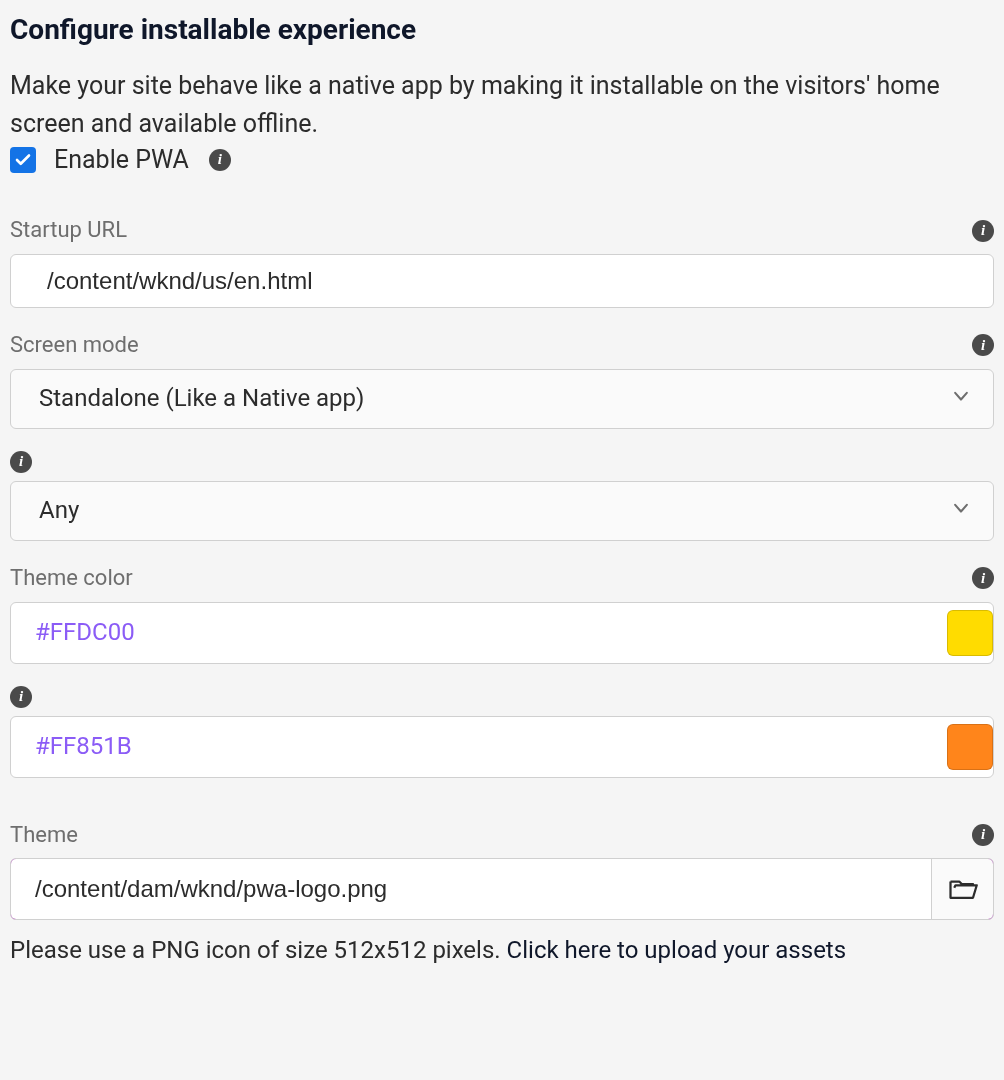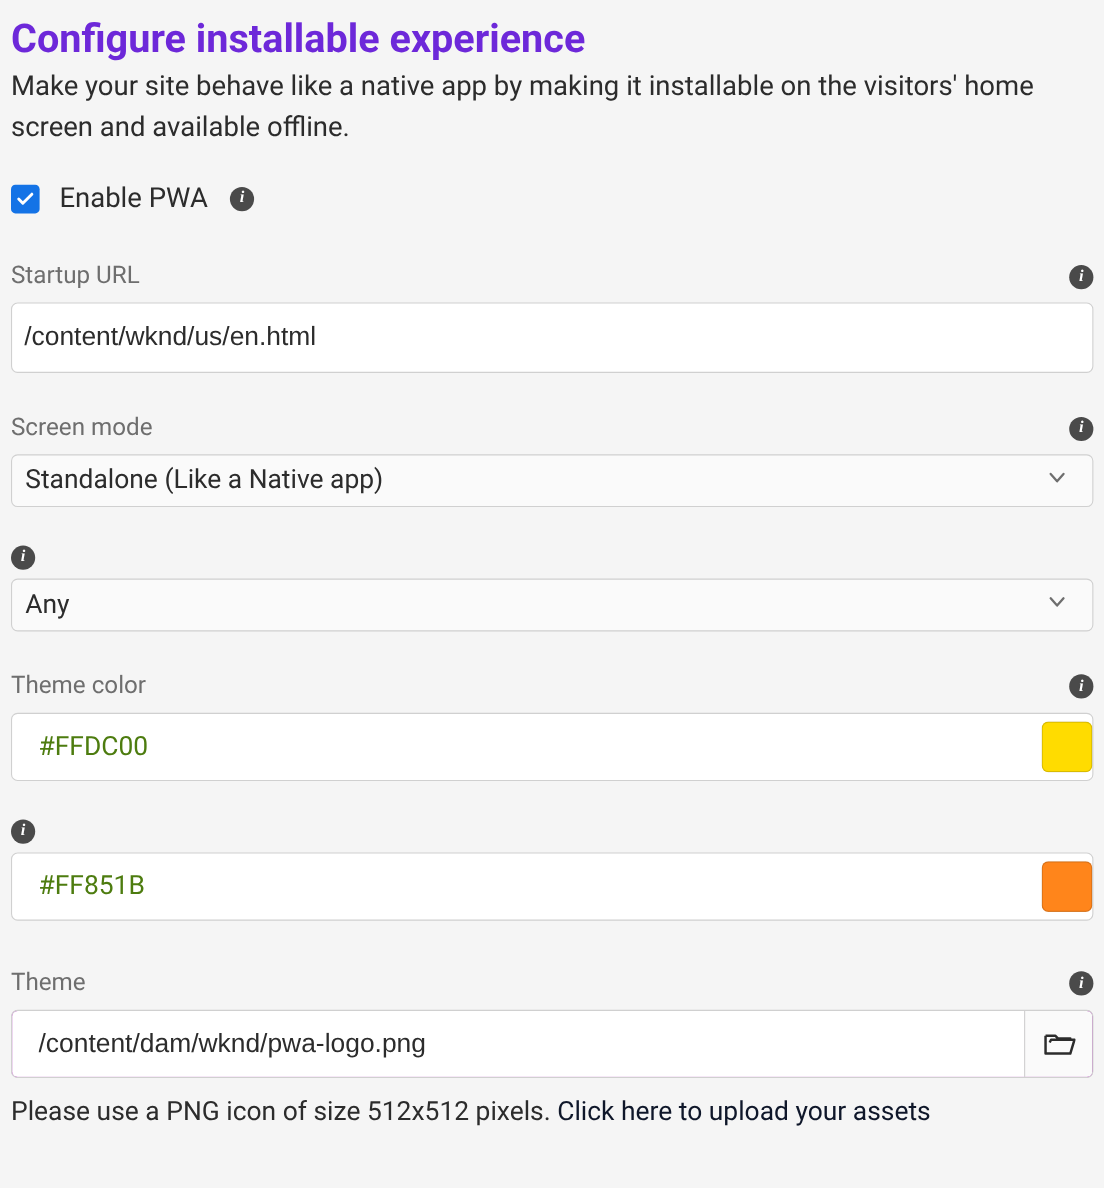--- a/index.html
+++ b/index.html
@@ -6,28 +6,28 @@
   body {
     font-family: -apple-system, BlinkMacSystemFont, "Segoe UI", Roboto, Helvetica, Arial, sans-serif;
     background: #f5f5f5;
     color: #2c2c2c;
     padding: 10px 10px 30px 10px;
     width: 1004px;
     font-size: 23px;
     line-height: 1.4;
   }
   h2.title {
-    font-size: 36px;
+    font-size: 28px;
     font-weight: 700;
-    color: #6d28d9;
+    color: #0f172a;
+    margin-bottom: 18px;
   }
   p.subtitle {
     font-size: 25px;
     color: #2c2c2c;
-    margin-bottom: 28px;
     line-height: 1.5;
   }
   .checkbox-row {
     display: flex;
     align-items: center;
     gap: 14px;
     margin-bottom: 38px;
   }
   .checkbox {
     width: 26px;
@@ -57,53 +57,53 @@
     font-family: Georgia, serif;
     font-style: italic;
     font-weight: bold;
     font-size: 15px;
     display: flex;
     align-items: center;
     justify-content: center;
     cursor: pointer;
     flex-shrink: 0;
   }
-  .field-group { margin-bottom: 35px; }
+  .field-group { margin-bottom: 22px; }
   .field-group.wider-gap { margin-bottom: 42px; }
   .label-row {
     display: flex;
     align-items: center;
     justify-content: space-between;
     margin-bottom: 8px;
   }
   .field-label {
     font-size: 22px;
     color: #6e6e6e;
   }
   .text-input {
     width: 100%;
-    height: 64px;
-    padding: 0 11px;
+    height: 54px;
+    padding: 0 36px;
     font-size: 24px;
     color: #2c2c2c;
     background: #fff;
     border: 1px solid #d0d0d0;
     border-radius: 6px;
     outline: none;
   }
   .select-field {
     position: relative;
     width: 100%;
-    height: 48px;
+    height: 60px;
     background: #fafafa;
     border: 1px solid #d0d0d0;
     border-radius: 6px;
     display: flex;
     align-items: center;
-    padding: 0 60px 0 12px;
+    padding: 0 60px 0 28px;
     font-size: 24px;
     color: #2c2c2c;
     cursor: pointer;
   }
   .select-field .chevron {
     position: absolute;
     right: 22px;
     top: 50%;
     transform: translateY(-50%);
   }
@@ -111,21 +111,21 @@
   .color-field {
     width: 100%;
     height: 62px;
     background: #fff;
     border: 1px solid #d0d0d0;
     border-radius: 6px;
     display: flex;
     align-items: center;
     padding: 0 0 0 24px;
     font-size: 24px;
-    color: #4d7c0f;
+    color: #8b5cf6;
   }
   .color-value { flex: 1; }
   .swatch {
     width: 46px;
     height: 46px;
     border-radius: 6px;
     border: 1px solid rgba(0,0,0,0.15);
     cursor: pointer;
     flex-shrink: 0;
   }

